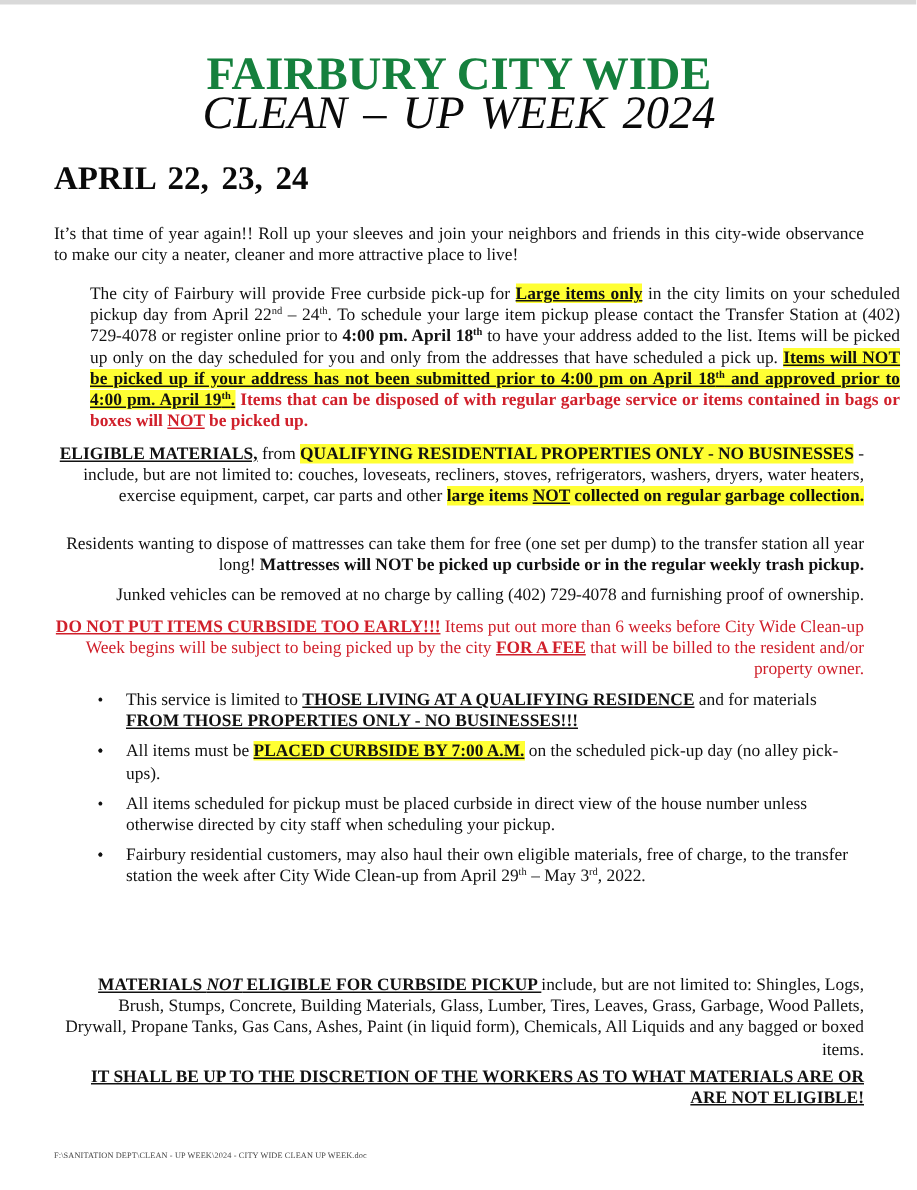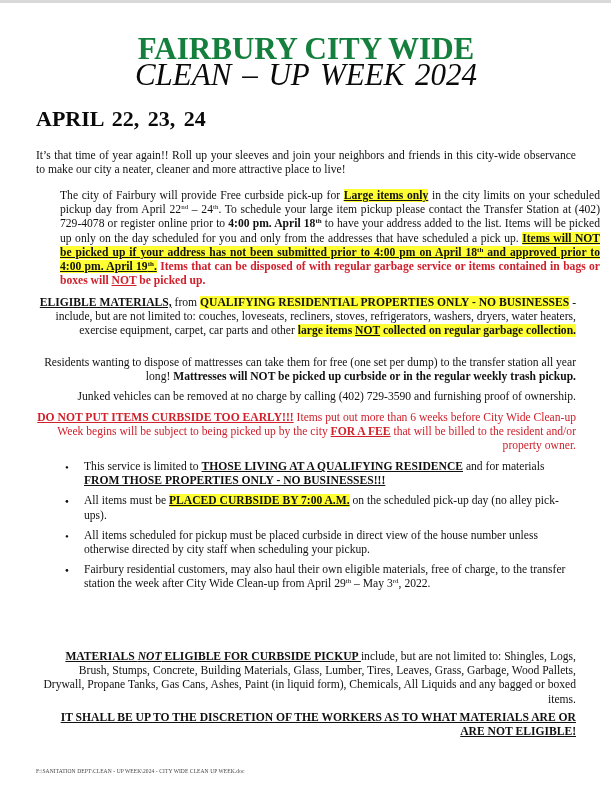--- a/index.html
+++ b/index.html
@@ -54,21 +54,21 @@
   </div>
 
   <div class="p nj" style="top:296px;">
     <span class="b u">ELIGIBLE MATERIALS,</span><span> from </span><span class="b hl">QUALIFYING RESIDENTIAL PROPERTIES ONLY - NO BUSINESSES</span><span> - include, but are not limited to:  couches, loveseats, recliners, stoves, refrigerators, washers, dryers, water heaters, exercise equipment, carpet, car parts and other </span><span class="b hl"><span>large items </span><span class="u">NOT</span><span> collected on regular garbage collection.</span></span>
   </div>
 
   <div class="p nj" style="top:356px;">
     <span>Residents wanting to dispose of mattresses can take them for free (one set per dump) to the transfer station all year long!  </span><span class="b">Mattresses will NOT be picked up curbside or in the regular weekly trash pickup.</span>
   </div>
 
-  <div class="p nj" style="top:390px;">Junked vehicles can be removed at no charge by calling (402) 729-3590 and furnishing proof of ownership.</div>
+  <div class="p nj" style="top:390px;">Junked vehicles can be removed at no charge by calling (402) 729-4078 and furnishing proof of ownership.</div>
 
   <div class="p nj red" style="top:411px;">
     <span class="b u">DO NOT PUT ITEMS CURBSIDE TOO EARLY!!!</span><span> Items put out more than 6 weeks before City Wide Clean-up Week begins will be subject to being picked up by the city </span><span class="b u">FOR A FEE</span><span> that will be billed to the resident and/or property owner.</span>
   </div>
 
   <ul class="bul" style="top:460px;">
     <li>
       <span class="dot">•</span>
       <span>This service is limited to </span><span class="b u">THOSE LIVING AT A QUALIFYING RESIDENCE</span><span> and for materials </span><span class="b u">FROM THOSE PROPERTIES ONLY - NO BUSINESSES!!!</span>
     </li>

